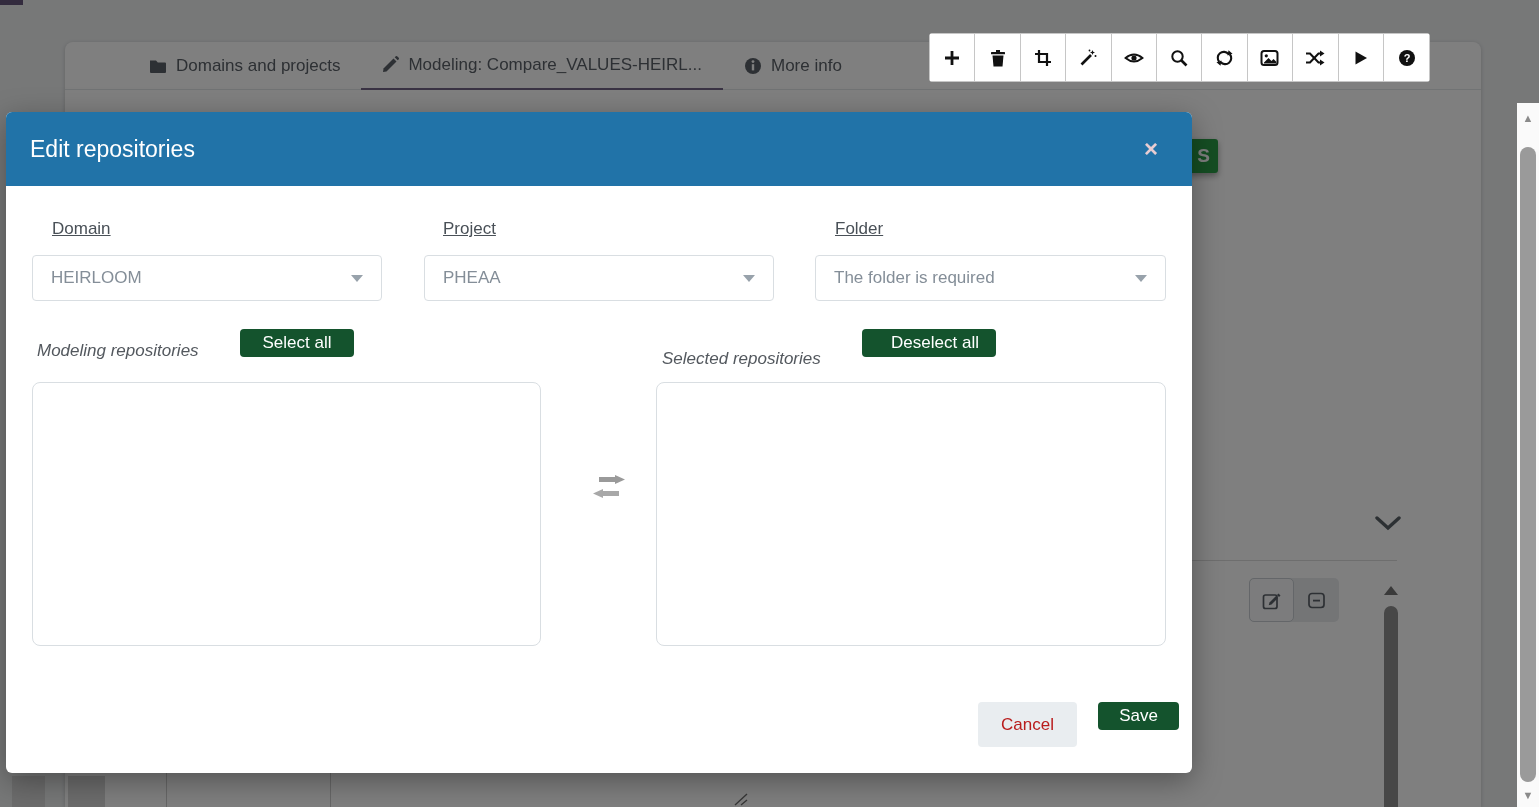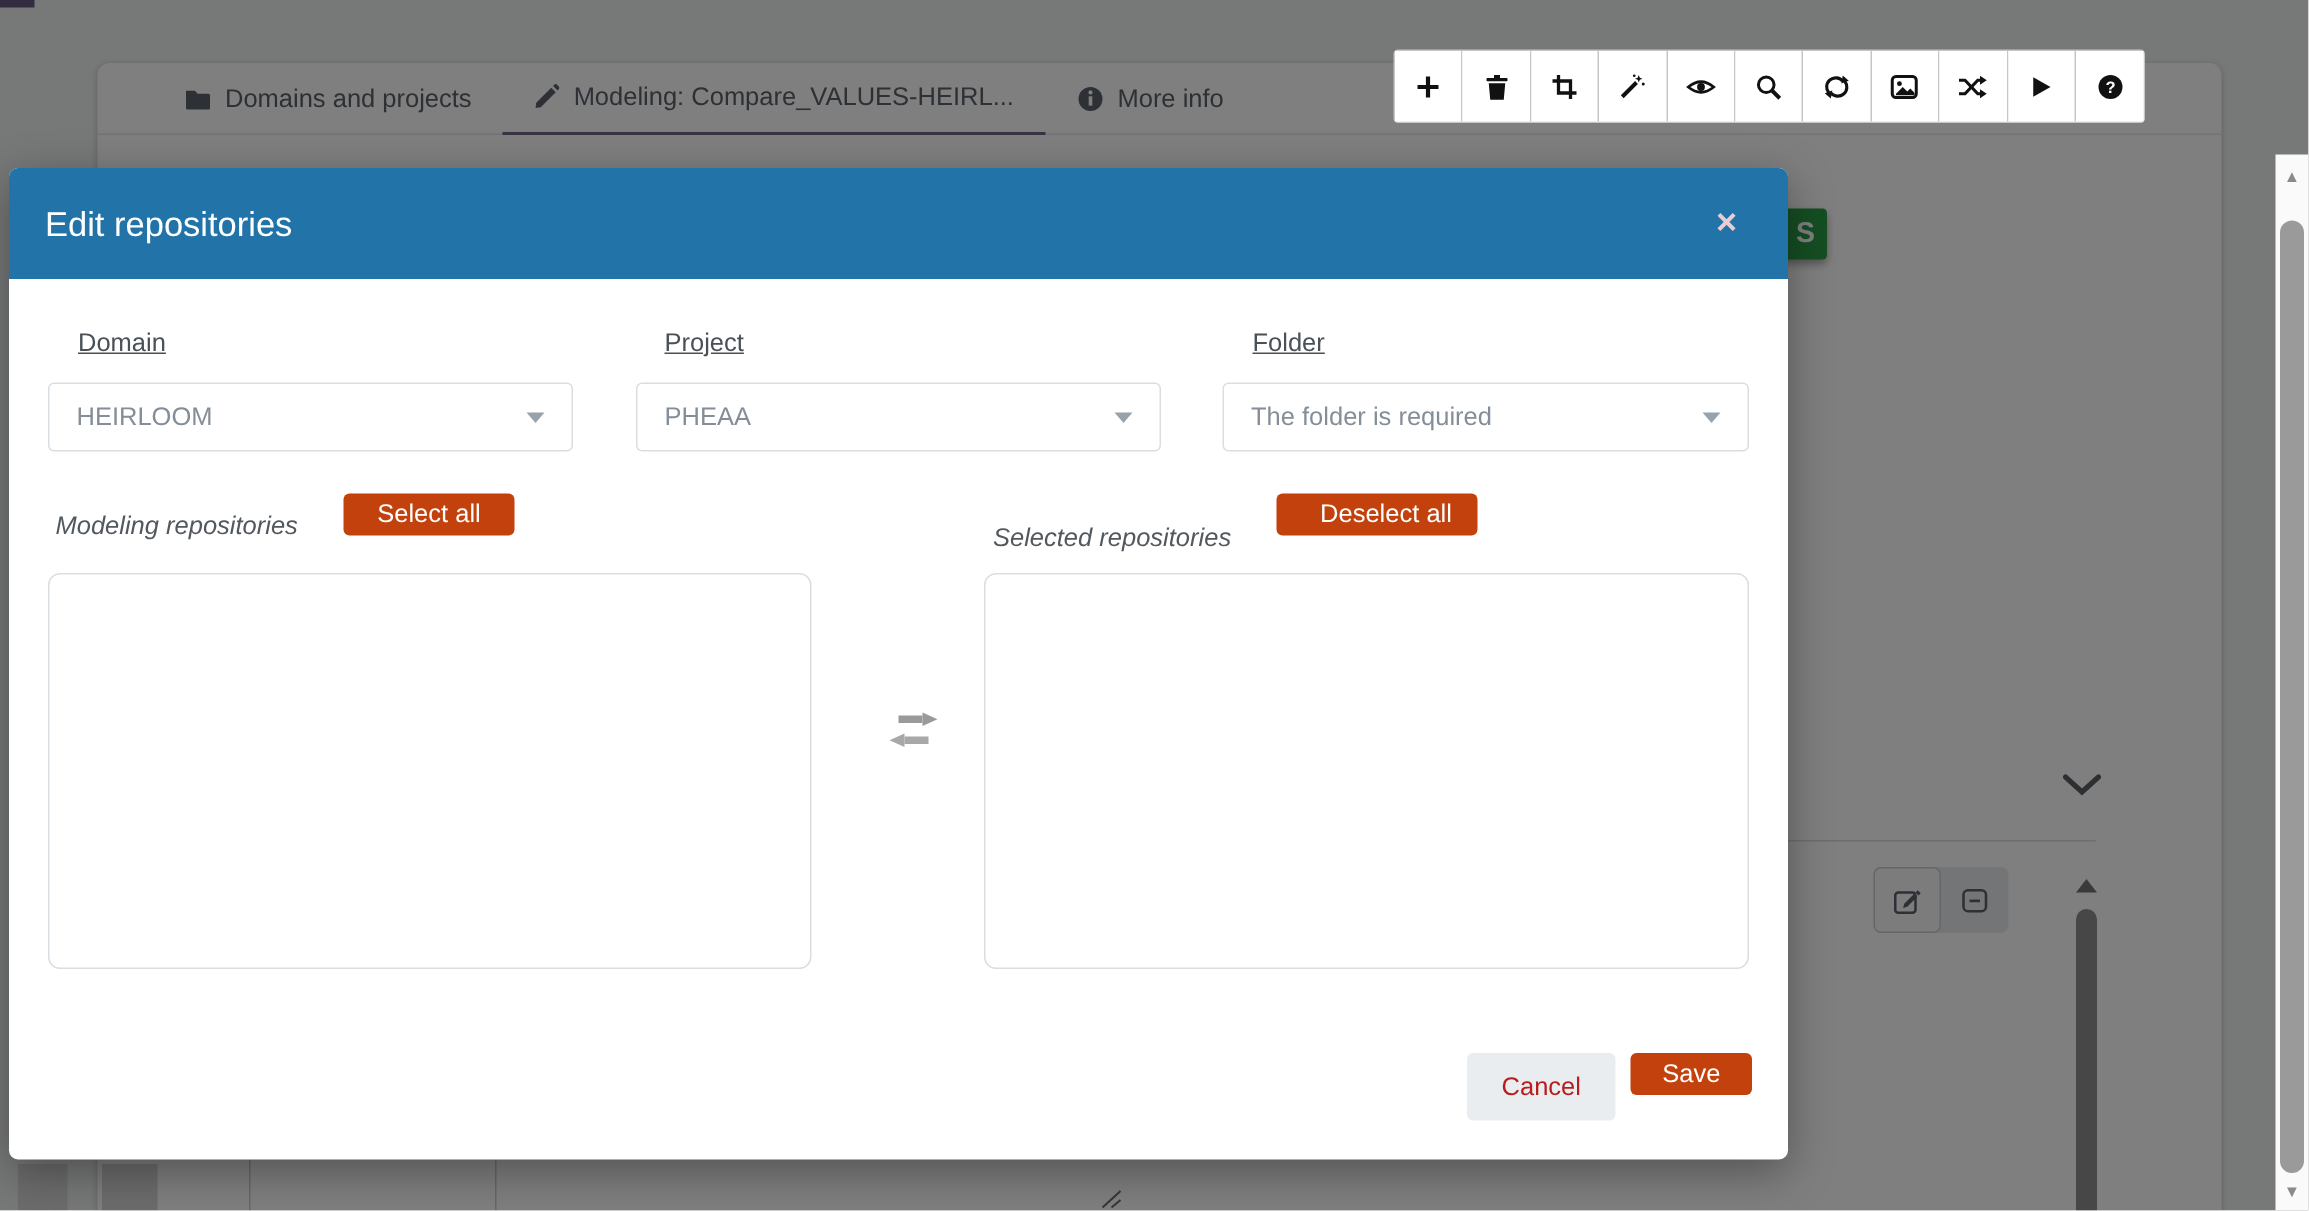--- a/index.html
+++ b/index.html
@@ -5,21 +5,21 @@
   * { margin:0; padding:0; box-sizing:border-box; }
   html,body { width:1539px; height:807px; overflow:hidden; }
   body { font-family:"Liberation Sans", sans-serif; background:#f1f2f3; position:relative; }
   .abs { position:absolute; }
 
   
   .bg-page { position:absolute; inset:0; background:#eef0f1; z-index:0; }
   .card { position:absolute; left:65px; top:42px; right:58px; bottom:0;
           background:#fff; border-radius:8px 8px 0 0; box-shadow:0 1px 4px rgba(0,0,0,.18); }
   .tabrow { position:absolute; left:0; right:0; top:0; height:48px; border-bottom:1px solid #e3e6e9;
-            display:flex; align-items:center; padding-left:37px; }
+            display:flex; align-items:center; padding-left:63px; }
   .tab { display:flex; align-items:center; gap:9px; height:48px; padding:0 21px;
          font-size:17px; color:#5b6168; position:relative; cursor:pointer; }
   .tab.active { border-bottom:2px solid #746688; }
   .tab .ticon { display:inline-flex; }
   .divider-h { position:absolute; background:#dcdcdc; height:1px; }
   .badge-green { position:absolute; left:1152px; top:139px; width:66px; height:34px;
                  background:#2a9d47; border-radius:3px; color:#fff; font-weight:bold; font-size:19px;
                  display:flex; align-items:center; justify-content:flex-end; padding-right:8px;
                  box-shadow:0 3px 6px rgba(0,0,0,.35); }
   .bg-btn-group { position:absolute; left:1249px; top:578px; display:flex; background:#e9ebed; border-radius:5px; }
@@ -55,22 +55,22 @@
                   border-radius:6px 6px 0 0; display:flex; align-items:center; padding:0 24px; }
   .modal-title { color:#fff; font-size:23px; font-weight:400; }
   .modal-close { margin-left:auto; color:#e8cdd2; font-size:24px; font-weight:bold; cursor:pointer;
                  line-height:1; padding:4px 10px; }
   .fld-label { position:absolute; font-size:17px; color:#495057;text-decoration:underline; }
   .select { position:absolute; height:46px; border:1px solid #d9dee2; border-radius:4px; background:#fff;
             display:flex; align-items:center; padding:0 18px; font-size:17px; color:#848e98; cursor:pointer; }
   .select .caret { margin-left:auto; width:0; height:0; border-left:6px solid transparent;
                    border-right:6px solid transparent; border-top:7px solid #98a2ab; }
   .ital-label { position:absolute; font-size:17px; font-style:italic; color:#53585e; line-height:45px; }
-  .btn-blue { position:absolute; height:28px; background:#c2410c; color:#fff; border:none; border-radius:4px;
-              font-size:17px; font-family:"Liberation Sans", sans-serif; cursor:pointer; }
+  .btn-blue { position:absolute; height:28px; background:#14532d; color:#fff; border:none; border-radius:4px;
+              font-size:17px; font-family:"Liberation Sans", sans-serif; cursor:pointer;margin-left:11px; }
   .listbox { position:absolute; top:270px; height:264px; border:1px solid #d9dee2; border-radius:8px; background:#fff; }
   .exchange { position:absolute; left:585px; top:362px; }
   .btn-cancel { position:absolute; left:972px; top:590px; width:99px; height:45px; background:#e9edf0;
                 color:#b91c1c; border:none; border-radius:4px; font-size:17px; font-family:"Liberation Sans", sans-serif; cursor:pointer; }
   .btn-save { left:1081px; top:590px; width:81px; }
 </style>
 </head>
 <body>
 
 <div class="bg-page">

